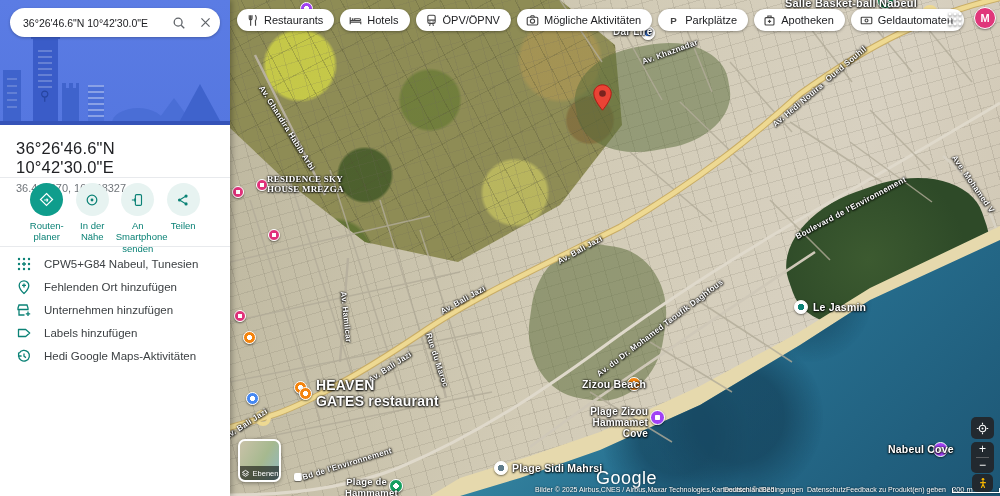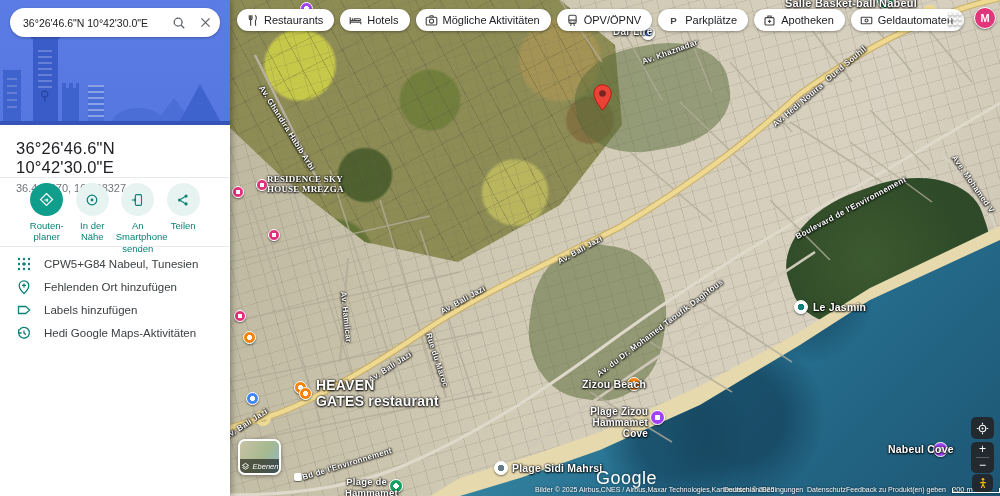--- a/index.html
+++ b/index.html
@@ -100,21 +100,21 @@
 
   
   .ctl { position:absolute; background:rgba(34,36,39,.9); border-radius:5px; color:#fff; z-index:20; cursor:pointer; display:flex; align-items:center; justify-content:center; }
   .myloc { left:741px; top:417px; width:23px; height:22px; }
   .zoomctl { left:741px; top:442px; width:23px; height:31px; flex-direction:column; justify-content:space-between; padding:1px 0; }
   .zbtn { font-size:12px; line-height:13px; width:100%; text-align:center; cursor:pointer; }
   .zdiv { width:13px; height:1px; background:#5b5d60; }
   .pegman { left:742px; top:474px; width:21px; height:18px; }
 
   
-  .layers { position:absolute; left:8px; top:439px; width:43px; height:36px; border-radius:7px; border:2px solid #fff; background:linear-gradient(120deg,#c9c2a8,#a6b98f 55%,#8fb7c0); box-shadow:0 1px 4px rgba(0,0,0,.4); z-index:20; cursor:pointer; overflow:hidden;font-style:italic; }
+  .layers { position:absolute; left:8px; top:439px; width:43px; height:43px; border-radius:7px; border:2px solid #fff; background:linear-gradient(120deg,#c9c2a8,#a6b98f 55%,#8fb7c0); box-shadow:0 1px 4px rgba(0,0,0,.4); z-index:20; cursor:pointer; overflow:hidden; }
   .layers .lbar { position:absolute; left:0; bottom:0; width:100%; height:14px; background:rgba(0,0,0,.55); display:flex; align-items:center; justify-content:center; gap:3px; color:#fff; }
   .layers .lbar span { font-size:7.5px; }
 
   
   .glogo { position:absolute; left:366px; top:468px; color:#fff; font-size:18px; font-weight:500; letter-spacing:.5px; text-shadow:0 0 3px rgba(0,0,0,.5); z-index:15; }
   .attr { position:absolute; left:0; bottom:1px; width:770px; height:11px; display:flex; align-items:center; z-index:15; color:#fff; font-size:7px; text-shadow:0 0 2px rgba(0,0,0,.9); }
   .attr .a-src { position:absolute; left:305px; }
   .attr .a-l1 { position:absolute; left:494px; cursor:pointer; }
   .attr .a-l2 { position:absolute; left:532px; cursor:pointer; }
   .attr .a-l3 { position:absolute; left:577px; cursor:pointer; }
@@ -222,37 +222,37 @@
               <path d="M1.5 12.5V4M1.5 10h13v2.5M1.5 8h13"></path>
               <circle cx="4.5" cy="6.3" r="1.2" fill="currentColor" stroke="none"></circle>
               <path d="M7 7.5V5.8h5.5a2 2 0 012 2"></path>
             </svg>
           </span>
         <span class="lbl">Hotels</span>
       </div>
       <div class="chip">
         <span class="cicon">
             <svg viewBox="0 0 16 16" width="13" height="13" fill="none" stroke="currentColor" stroke-width="1.4">
-              <rect x="1.5" y="4" width="13" height="9.5" rx="1.5"></rect>
-              <path d="M5.5 4l1-1.8h3l1 1.8"></path>
-              <circle cx="8" cy="8.7" r="2.6"></circle>
-            </svg>
-          </span>
-        <span class="lbl">Mögliche Aktivitäten</span>
-      </div>
-      <div class="chip">
-        <span class="cicon">
-            <svg viewBox="0 0 16 16" width="13" height="13" fill="none" stroke="currentColor" stroke-width="1.4">
               <rect x="3.5" y="1.5" width="9" height="10" rx="2"></rect>
               <path d="M3.5 7.5h9M5.5 14.5l1-1.8M10.5 14.5l-1-1.8"></path>
               <circle cx="6" cy="9.7" r=".8" fill="currentColor" stroke="none"></circle>
               <circle cx="10" cy="9.7" r=".8" fill="currentColor" stroke="none"></circle>
             </svg>
           </span>
         <span class="lbl">ÖPV/ÖPNV</span>
+      </div>
+      <div class="chip">
+        <span class="cicon">
+            <svg viewBox="0 0 16 16" width="13" height="13" fill="none" stroke="currentColor" stroke-width="1.4">
+              <rect x="1.5" y="4" width="13" height="9.5" rx="1.5"></rect>
+              <path d="M5.5 4l1-1.8h3l1 1.8"></path>
+              <circle cx="8" cy="8.7" r="2.6"></circle>
+            </svg>
+          </span>
+        <span class="lbl">Mögliche Aktivitäten</span>
       </div>
       <div class="chip">
         <span class="cicon">
             <svg viewBox="0 0 16 16" width="13" height="13">
               <text x="8" y="12" text-anchor="middle" font-size="12" font-weight="bold" fill="currentColor" font-family="Liberation Sans, sans-serif">P</text>
             </svg>
           </span>
         <span class="lbl">Parkplätze</span>
       </div>
       <div class="chip">
@@ -426,20 +426,28 @@
       </div>
       <div class="mitem">
         <svg class="micon" viewBox="0 0 16 16" fill="none" stroke="currentColor" stroke-width="1.3">
             <path d="M8 1.8c-2.7 0-4.8 2.1-4.8 4.8 0 3.6 4.8 7.9 4.8 7.9s4.8-4.3 4.8-7.9c0-2.7-2.1-4.8-4.8-4.8z"></path>
             <path d="M8 4.4v4M6 6.4h4"></path>
           </svg>
         <span class="mtext">Fehlenden Ort hinzufügen</span>
       </div>
       <div class="mitem">
         <svg class="micon" viewBox="0 0 16 16" fill="none" stroke="currentColor" stroke-width="1.3">
+            <path d="M2 6l1-3h8l1 3v1.5H2z"></path>
+            <path d="M3 7.5V13h5.5"></path>
+            <path d="M12 9.5v4.5M9.8 11.8h4.4"></path>
+          </svg>
+        <span class="mtext">Unternehmen hinzufügen</span>
+      </div>
+      <div class="mitem">
+        <svg class="micon" viewBox="0 0 16 16" fill="none" stroke="currentColor" stroke-width="1.3">
             <path d="M2.5 4.5h7.2l4 3.5-4 3.5H2.5z" stroke-linejoin="round"></path>
           </svg>
         <span class="mtext">Labels hinzufügen</span>
       </div>
       <div class="mitem">
         <svg class="micon" viewBox="0 0 16 16" fill="none" stroke="currentColor" stroke-width="1.3">
             <path d="M3.2 5.2A5.4 5.4 0 1 1 2.6 8"></path>
             <path d="M2.6 4.5V8h3"></path>
             <path d="M8 5.5V8.2l2 1.4"></path>
           </svg>

